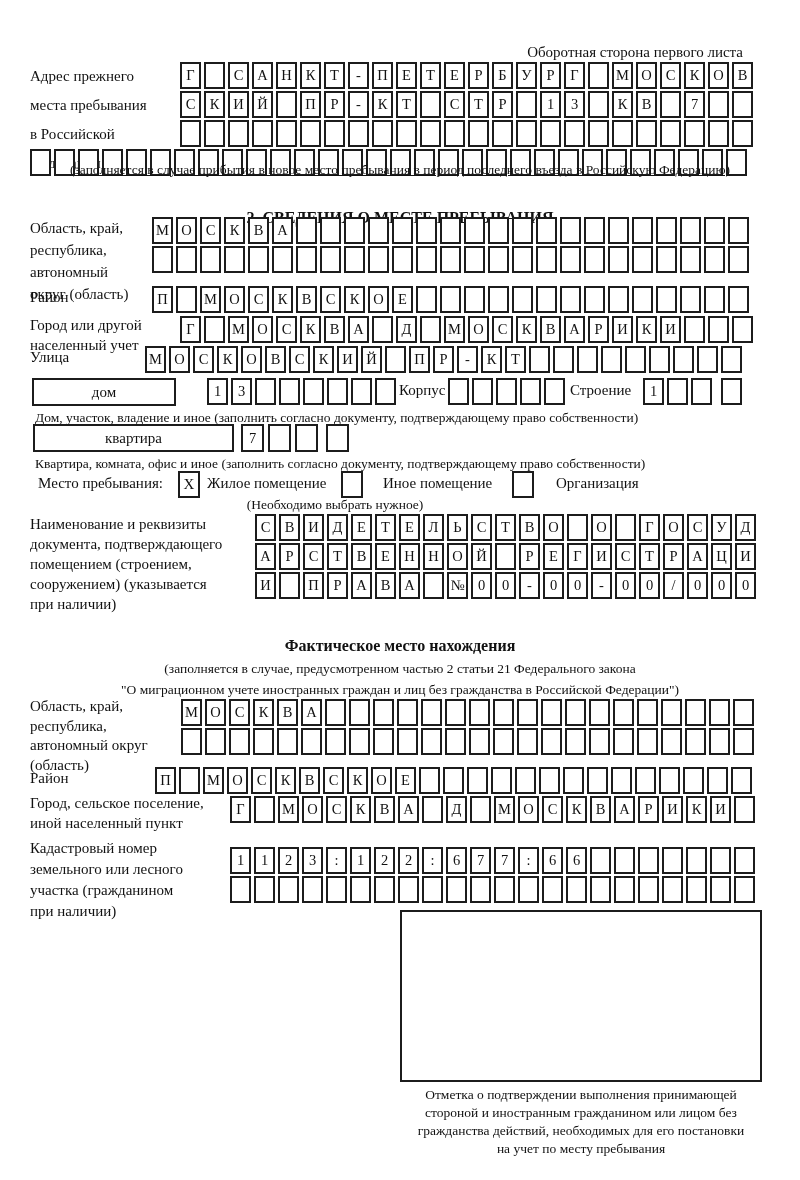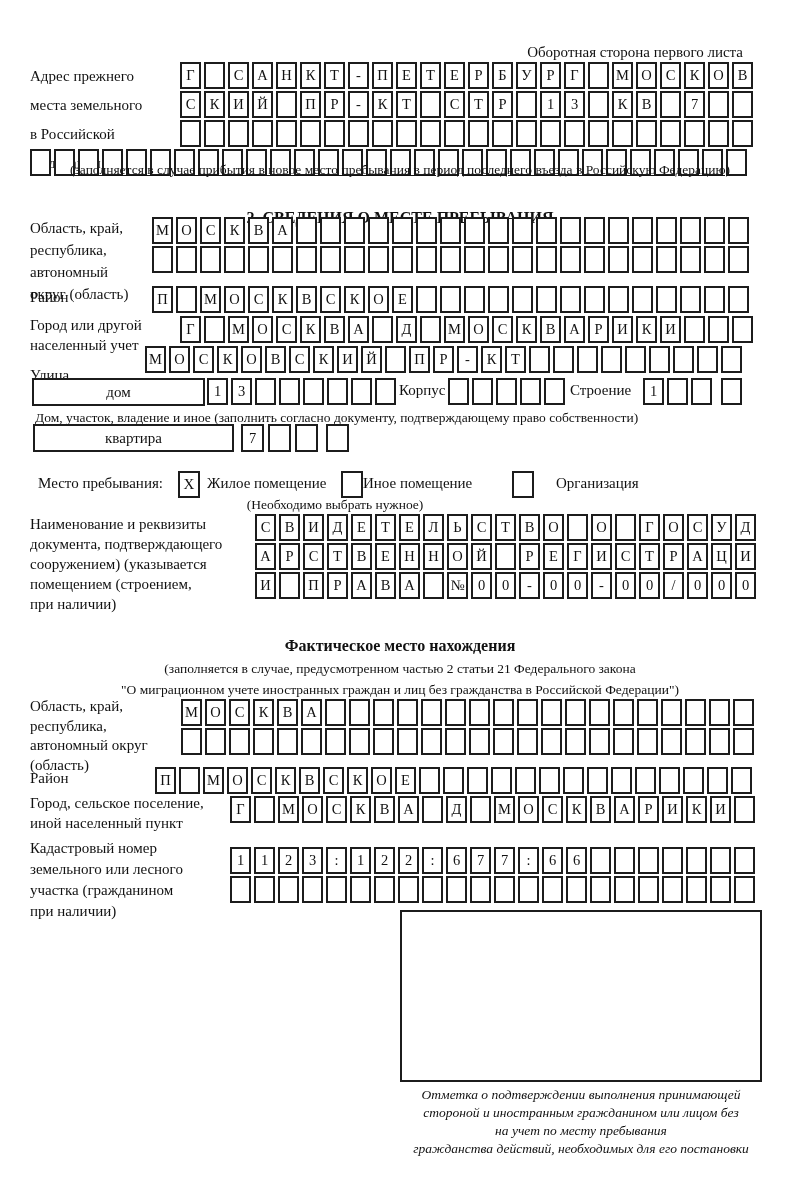--- a/index.html
+++ b/index.html
@@ -1,20 +1,20 @@
 <!DOCTYPE html>
 <html><head>
 <meta charset="utf-8">
 <style>
   html,body{margin:0;padding:0;background:#fff;}
   .page{
     position:relative;width:800px;height:1180px;background:#fff;
     font-family:"Liberation Serif","DejaVu Serif",serif;color:#111;overflow:hidden;
   }
-  .abs{position:absolute;font-style:italic;}
+  .abs{position:absolute;}
   .lbl{position:absolute;font-size:15px;white-space:nowrap;}
   .cells{position:absolute;display:flex;}
   .cell{
     display:inline-flex;align-items:center;justify-content:center;
     width:21px;height:27px;border:2px solid #1c1c1c;margin-right:3px;
     box-sizing:border-box;font-size:14.5px;background:#fff;flex:0 0 auto;
   }
   .cells.wide .cell{width:23px;height:28px;margin-right:4px;}
   .widebox{
     position:absolute;height:28px;border:2px solid #1c1c1c;box-sizing:border-box;
@@ -33,21 +33,21 @@
 </style>
 </head>
 <body>
 
 <div class="page">
 
   <div class="note" style="top:22px;right:57px;margin-top:22px;">Оборотная сторона первого листа</div>
 
   <div class="lbl multiline" style="left:30px;top:62px;line-height:29px;">
     <div>Адрес прежнего</div>
-    <div>места земельного</div>
+    <div>места пребывания</div>
     <div>в Российской</div>
     <div>Федерации</div>
   </div>
   <div class="cells" style="left:180px;top:62px;">
       <span class="cell">Г</span>
       <span class="cell"></span>
       <span class="cell">С</span>
       <span class="cell">А</span>
       <span class="cell">Н</span>
       <span class="cell">К</span>
@@ -272,21 +272,21 @@
       <span class="cell">А</span>
       <span class="cell">Р</span>
       <span class="cell">И</span>
       <span class="cell">К</span>
       <span class="cell">И</span>
       <span class="cell"></span>
       <span class="cell"></span>
       <span class="cell"></span>
     </div>
 
-  <div class="lbl" style="left:30px;top:349px;margin-top:18px;">Улица</div>
+  <div class="lbl" style="left:30px;top:349px;">Улица</div>
   <div class="cells" style="left:145px;top:346px;">
       <span class="cell">М</span>
       <span class="cell">О</span>
       <span class="cell">С</span>
       <span class="cell">К</span>
       <span class="cell">О</span>
       <span class="cell">В</span>
       <span class="cell">С</span>
       <span class="cell">К</span>
       <span class="cell">И</span>
@@ -301,21 +301,21 @@
       <span class="cell"></span>
       <span class="cell"></span>
       <span class="cell"></span>
       <span class="cell"></span>
       <span class="cell"></span>
       <span class="cell"></span>
       <span class="cell"></span>
       <span class="cell"></span>
     </div>
 
-  <div class="widebox" style="left:32px;top:378px;width:173px;">
+  <div class="widebox" style="left:32px;top:378px;width:144px;">
     <span>дом</span>
   </div>
   <div class="cells" style="left:207px;top:378px;">
       <span class="cell">1</span>
       <span class="cell">3</span>
       <span class="cell"></span>
       <span class="cell"></span>
       <span class="cell"></span>
       <span class="cell"></span>
       <span class="cell"></span>
@@ -344,35 +344,36 @@
     <span>квартира</span>
   </div>
   <div class="cells wide" style="left:241px;top:424px;">
       <span class="cell">7</span>
       <span class="cell"></span>
       <span class="cell"></span>
     </div>
   <div class="cells wide" style="left:326px;top:424px;">
       <span class="cell"></span>
     </div>
+  <div class="caption" style="left:35px;top:456px;">Квартира, комната, офис и иное (заполнить согласно документу, подтверждающему право собственности)</div>
 
   <div class="lbl" style="left:38px;top:475px;">Место пребывания:</div>
   <span class="checkbox" style="left:178px;top:471px;">X</span>
   <div class="lbl" style="left:207px;top:475px;">Жилое помещение</div>
   <span class="checkbox" style="left:341px;top:471px;"></span>
-  <div class="lbl" style="left:363px;top:475px;">Иное помещение</div>
+  <div class="lbl" style="left:383px;top:475px;">Иное помещение</div>
   <span class="checkbox" style="left:512px;top:471px;"></span>
   <div class="lbl" style="left:556px;top:475px;">Организация</div>
   <div class="caption" style="left:160px;top:497px;width:350px;text-align:center;">(Необходимо выбрать нужное)</div>
 
   <div class="lbl multiline" style="left:30px;top:514px;line-height:20px;">
     <div>Наименование и реквизиты</div>
     <div>документа, подтверждающего</div>
+    <div>помещением (строением,</div>
     <div>сооружением) (указывается</div>
-    <div>помещением (строением,</div>
     <div>при наличии)</div>
   </div>
   <div class="cells" style="left:255px;top:514px;">
       <span class="cell">С</span>
       <span class="cell">В</span>
       <span class="cell">И</span>
       <span class="cell">Д</span>
       <span class="cell">Е</span>
       <span class="cell">Т</span>
       <span class="cell">Е</span>
@@ -611,17 +612,17 @@
       <span class="cell"></span>
       <span class="cell"></span>
       <span class="cell"></span>
       <span class="cell"></span>
     </div>
 
   <div class="bigbox" style="left:400px;top:910px;width:362px;height:172px;"></div>
   <div class="abs multiline" style="left:395px;top:1086px;width:372px;text-align:center;font-size:13.5px;line-height:18px;">
     <div>Отметка о подтверждении выполнения принимающей</div>
     <div>стороной и иностранным гражданином или лицом без</div>
+    <div>гражданства действий, необходимых для его постановки</div>
     <div>на учет по месту пребывания</div>
-    <div>гражданства действий, необходимых для его постановки</div>
   </div>
 
 </div>
 
 </body></html>

